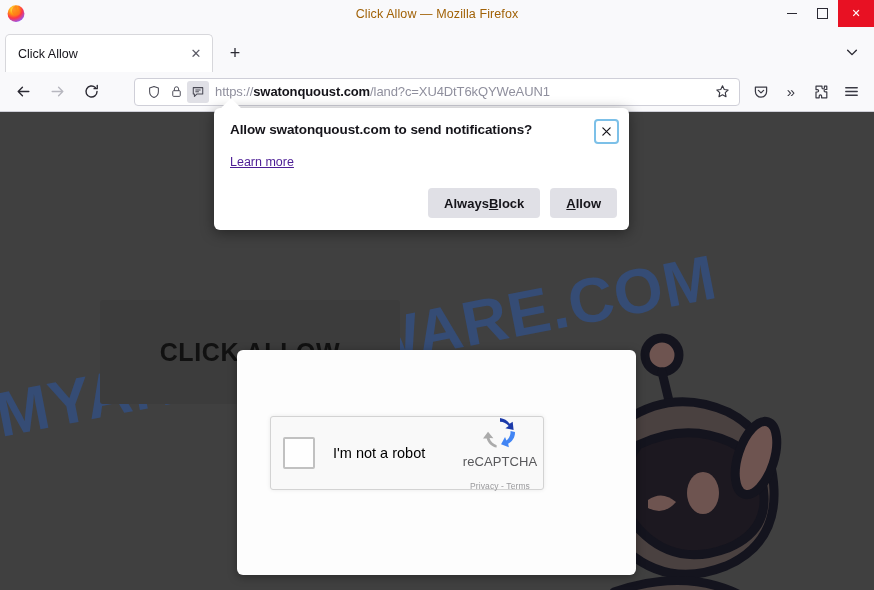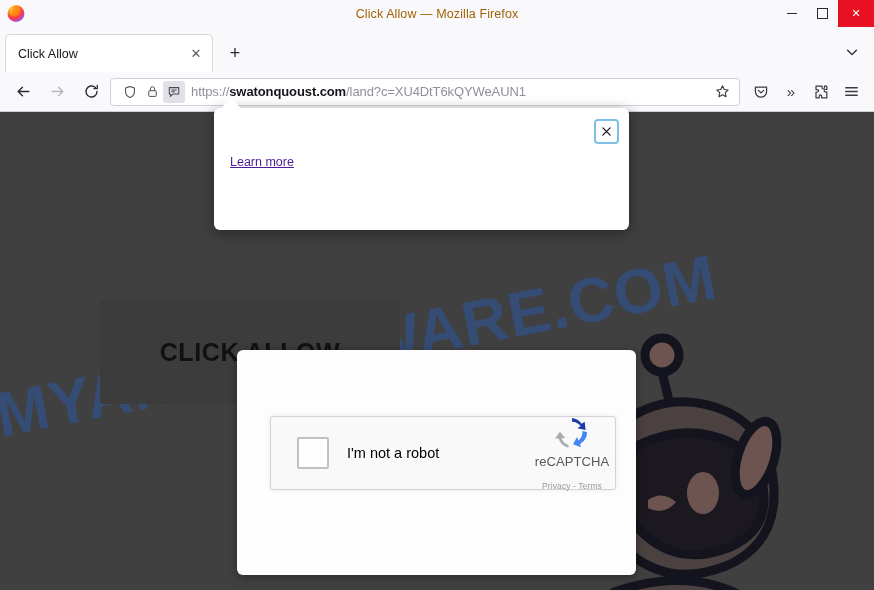--- a/index.html
+++ b/index.html
@@ -162,21 +162,21 @@
     height: 30px;
     display: flex;
     align-items: center;
     justify-content: center;
     margin-right: 4px;
     flex: none;
   }
   .urlbar {
     flex: 1;
     height: 28px;
-    margin: 0 6px 0 0;
+    margin: 0 6px 0 24px;
     background: #ffffff;
     border: 1px solid #cfcfd8;
     border-radius: 4px;
     display: flex;
     align-items: center;
     padding: 0 6px 0 8px;
     box-sizing: border-box;
     overflow: hidden;
   }
   .url-ident {
@@ -291,30 +291,29 @@
     width: 399px;
     height: 225px;
     background: #fdfdfd;
     border-radius: 6px;
     box-shadow: 0 2px 10px rgba(0,0,0,0.35);
   }
   .recaptcha {
     position: absolute;
     left: 33px;
     top: 66px;
-    width: 346px;
+    width: 274px;
     height: 74px;
     background: #f9f9f9;
     border: 1px solid #d3d3d3;
     border-radius: 3px;
     box-shadow: 0 0 4px rgba(0,0,0,0.08);
     box-sizing: border-box;
     display: flex;
     align-items: center;
-    padding-left: 14px;
   }
   .rc-checkbox {
     width: 28px;
     height: 28px;
     background: #fefefe;
     border: 2px solid #c1c1c1;
     border-radius: 2px;
     margin-left: 12px;
     flex: none;
   }
@@ -572,21 +571,33 @@
             <span>Terms</span>
           </div>
         </div>
       </div>
     </div>
 
   </div>
 
   <div class="doorhanger">
     <div class="dh-tail"></div>
+    <div class="dh-title">Allow swatonquoust.com to send notifications?</div>
     <div class="dh-close">
       <svg width="13" height="13" viewBox="0 0 16 16" fill="none" stroke="#15141a" stroke-width="1.5" stroke-linecap="round">
         <path d="M3.5 3.5l9 9M12.5 3.5l-9 9"></path>
       </svg>
     </div>
     <div class="dh-learn">Learn more</div>
+    <div class="dh-buttons">
+      <div class="dh-btn">
+          <span>Always </span>
+          <u>B</u>
+          <span>lock</span>
+        </div>
+      <div class="dh-btn">
+          <u>A</u>
+          <span>llow</span>
+        </div>
+    </div>
   </div>
 
 </div>
 
 </body></html>

